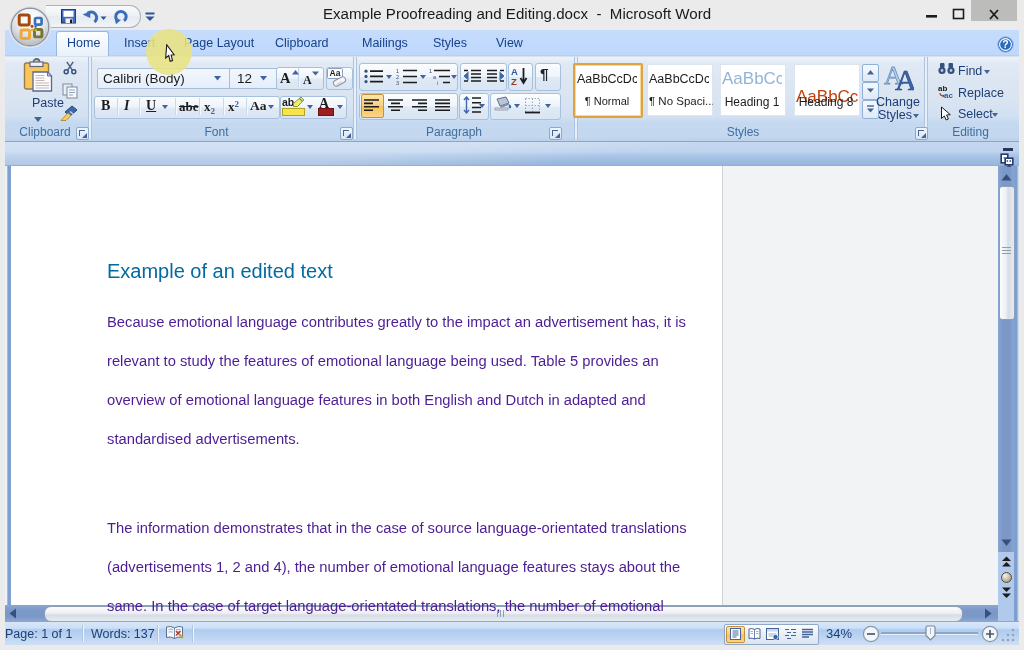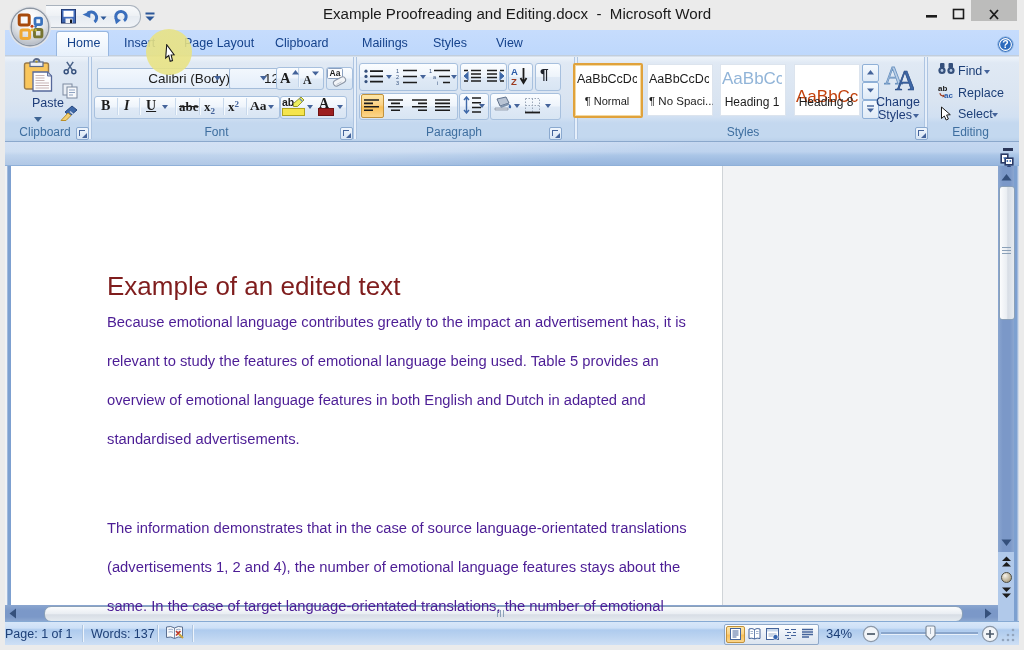--- a/index.html
+++ b/index.html
@@ -36,33 +36,33 @@
 .gsep{position:absolute;top:57px;height:82px;width:4px;background:linear-gradient(90deg,#aec5e2 0 1px,#e6effa 1px 3px,#aec5e2 3px 4px);}
 .launcher{position:absolute;top:127px;width:11px;height:11px;border:1px solid #8aa9cf;
   border-radius:2px;background:linear-gradient(#f0f6fd,#d7e5f4);}
 .launcher:after{content:"";position:absolute;left:2px;top:2px;width:5px;height:5px;
   border-left:1.5px solid #44639a;border-top:1.5px solid #44639a;}
 .launcher:before{content:"";position:absolute;right:1.5px;bottom:1.5px;width:0;height:0;
   border-left:5px solid transparent;border-bottom:5px solid #44639a;}
 .panel{position:absolute;border:1px solid #a7c0de;border-radius:3px;
   background:linear-gradient(#fbfdff,#eef4fb 48%,#e0eaf6 52%,#d8e5f3);}
 .combo{position:absolute;border:1px solid #a5bdda;border-radius:2px;background:#eaf2fb;
-  font-size:13.5px;color:#1c1c1c;text-align:right;}
+  font-size:13.5px;color:#1c1c1c;}
 #ribbonline{left:5px;top:141px;width:1014px;height:1px;background:#8ba8cc;}
 
 #strip{left:5px;top:142px;width:1014px;height:24px;
   background:linear-gradient(#c5d7f0,#bed3ee 40%,#abc6e7 55%,#a0bde2 75%,#96b4dc 100%);}
 #strip:after{content:"";position:absolute;left:0;top:0;width:100%;height:100%;
   background:linear-gradient(173deg,rgba(255,255,255,.25) 40%,rgba(255,255,255,0) 60%);}
 
 #docarea{left:11px;top:166px;width:987px;height:439px;background:#f2f3f5;}
 #bord-l{left:5px;top:166px;width:6px;height:439px;background:linear-gradient(90deg,#eef1f5 0 2px,#a0b9dc 2px 3px,#7da0d0 3px 100%);}
 #bord-r{left:1014px;top:166px;width:5px;height:455px;background:linear-gradient(90deg,#7da0d0 0 55%,#b0c4e0 75%,#e6eaf0 100%);}
 #page{left:11px;top:166px;width:711px;height:439px;background:#ffffff;border-right:1px solid #d0d4d8;}
-#docheading{left:107px;top:271px;font-size:26px;color:#7f1d1d;}
+#docheading{left:107px;top:260px;font-size:20px;color:#0369a1;}
 .bodytext{font-size:14.75px;color:#4c1d95;line-height:39px;white-space:nowrap;}
 #para1{left:107px;top:303px;}
 #para2{left:107px;top:509px;}
 
 #vscroll{left:998px;top:166px;width:16px;height:439px;background:linear-gradient(90deg,#8ba6d0,#7b98c8 30%,#7b98c8 75%,#8ba6d0);}
 #vthumb{left:999px;top:186px;width:14px;height:132px;border:1px solid #8aa0b8;border-radius:3px;
   background:linear-gradient(90deg,#fbfcfd,#e9edf2 50%,#d7dde5 55%,#e6ebf0);}
 #vpanel{left:998px;top:552px;width:16px;height:53px;background:#b1c9ea;}
 
 #hscroll{left:5px;top:605px;width:1009px;height:16px;background:linear-gradient(#8ba6d0,#7b98c8 35%,#7b98c8 75%,#8ba6d0);}

